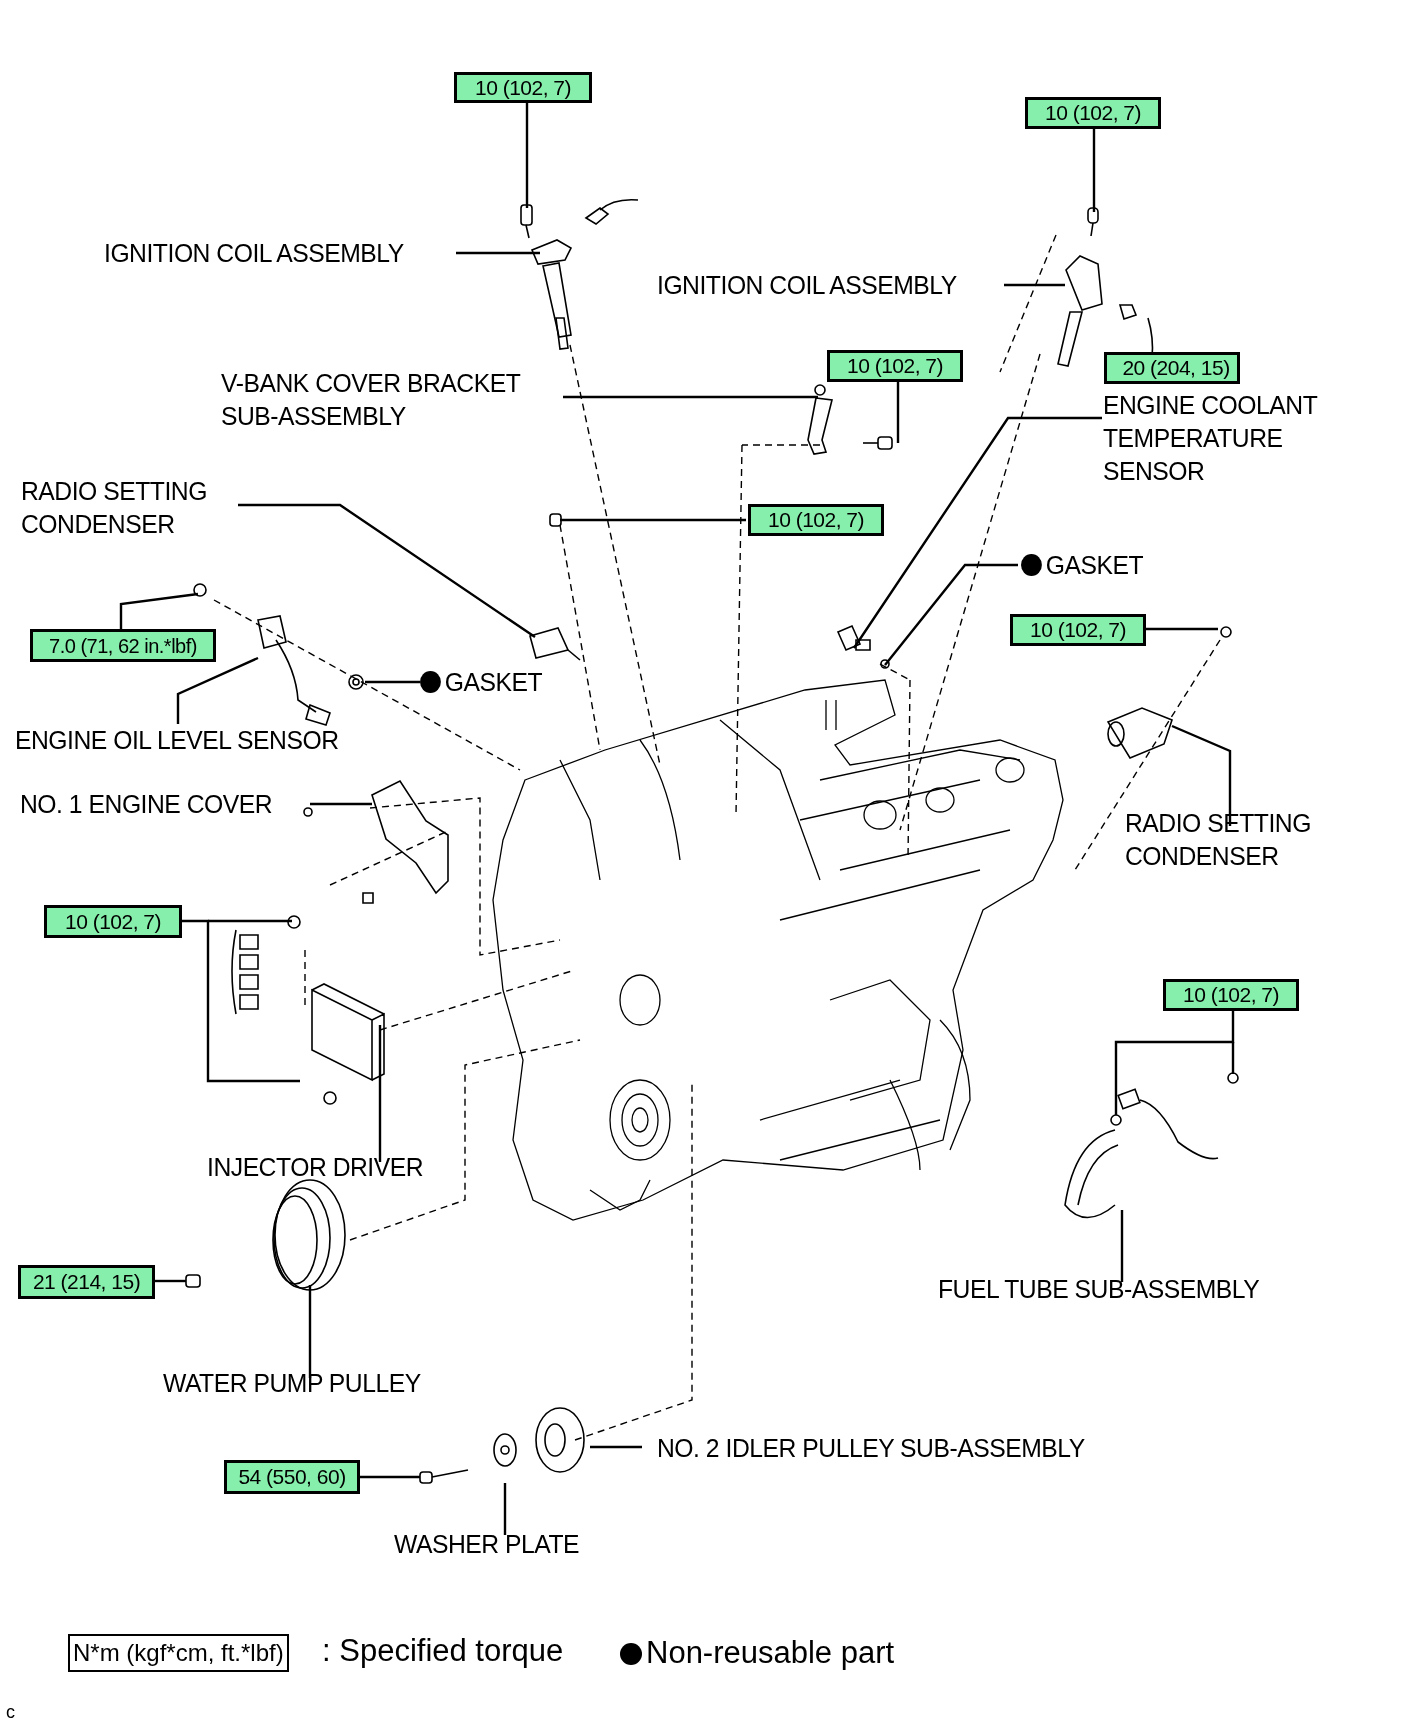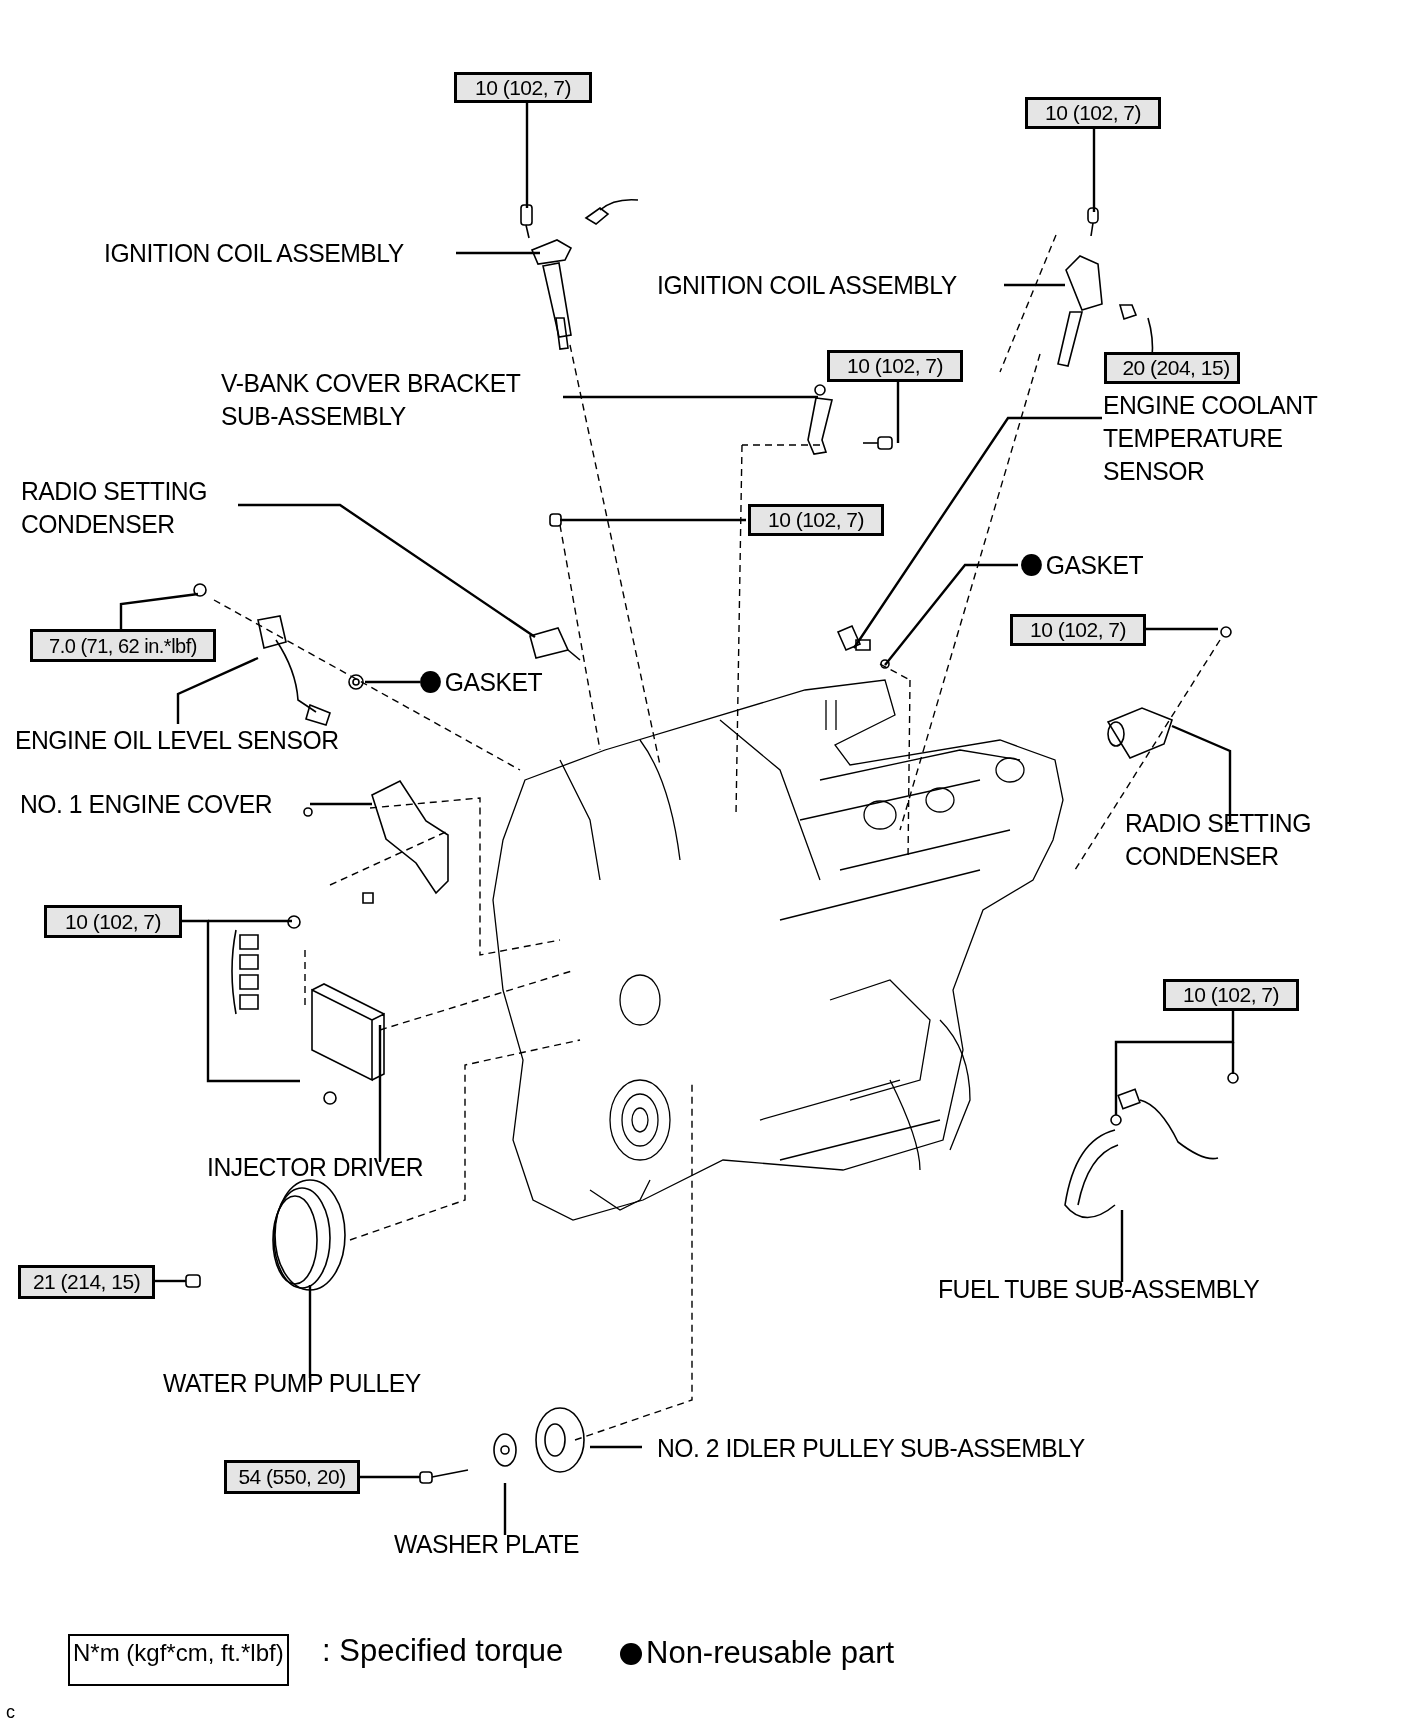--- a/index.html
+++ b/index.html
@@ -1,21 +1,21 @@
 <!DOCTYPE html>
 <html><head>
 <meta charset="utf-8">
 <style>
   html, body { margin:0; padding:0; background:#ffffff; }
   body { width:1408px; height:1734px; position:relative; overflow:hidden;
          font-family:"Liberation Sans", sans-serif; color:#000; }
   #canvas { position:absolute; left:0; top:0; width:1408px; height:1734px; }
   .lbl { position:absolute; font-size:26px; line-height:32px; letter-spacing:-0.5px;
          white-space:nowrap; transform:scaleX(0.95); transform-origin:left top; }
-  .tq { position:absolute; border:3px solid #000; background:#e5e5e5; box-sizing:border-box;
+  .tq { position:absolute; border:3px solid #000; background:#86efac; box-sizing:border-box;
         font-size:21px; line-height:24px; text-align:center; white-space:nowrap;
         display:flex; align-items:center; justify-content:center; letter-spacing:-0.5px; }
   .dot { display:inline-block; width:22px; height:22px; border-radius:50%; background:#000;
          vertical-align:-2px; margin-right:4px; }
   .legend-box { position:absolute; border:2px solid #000; box-sizing:border-box; font-size:24px;
                 line-height:34px; padding:0 3px; white-space:nowrap; }
   .legend-text { position:absolute; font-size:31px; line-height:34px; white-space:nowrap; }
   .corner { position:absolute; font-size:18px; }
   svg line, svg path, svg polyline, svg ellipse, svg rect, svg circle, svg polygon { vector-effect: non-scaling-stroke; }
 </style>
@@ -200,21 +200,21 @@
 <div class="tq" style="left:454px; top:72px; width:138px; height:31px;">10 (102, 7)</div>
 <div class="tq" style="left:1025px; top:97px; width:136px; height:32px;">10 (102, 7)</div>
 <div class="tq" style="left:827px; top:350px; width:136px; height:32px;">10 (102, 7)</div>
 <div class="tq" style="left:1104px; top:352px; width:136px; height:32px;padding-left:8px;">20 (204, 15)</div>
 <div class="tq" style="left:748px; top:504px; width:136px; height:32px;">10 (102, 7)</div>
 <div class="tq" style="left:30px; top:629px; width:186px; height:33px; font-size:20px;">7.0 (71, 62 in.*lbf)</div>
 <div class="tq" style="left:1010px; top:614px; width:136px; height:32px;">10 (102, 7)</div>
 <div class="tq" style="left:44px; top:905px; width:138px; height:33px;">10 (102, 7)</div>
 <div class="tq" style="left:1163px; top:979px; width:136px; height:32px;">10 (102, 7)</div>
 <div class="tq" style="left:18px; top:1265px; width:137px; height:34px;">21 (214, 15)</div>
-<div class="tq" style="left:224px; top:1460px; width:136px; height:34px;">54 (550, 20)</div>
+<div class="tq" style="left:224px; top:1460px; width:136px; height:34px;">54 (550, 60)</div>
 
 <div class="lbl" style="left:104px; top:237px;">IGNITION COIL ASSEMBLY</div>
 <div class="lbl" style="left:657px; top:269px;">IGNITION COIL ASSEMBLY</div>
 
 <div class="lbl" style="left:221px; top:367px;">V-BANK COVER BRACKET</div>
 <div class="lbl" style="left:221px; top:400px;">SUB-ASSEMBLY</div>
 
 <div class="lbl" style="left:1103px; top:389px;">ENGINE COOLANT</div>
 <div class="lbl" style="left:1103px; top:422px;">TEMPERATURE</div>
 <div class="lbl" style="left:1103px; top:455px;">SENSOR</div>
@@ -235,19 +235,19 @@
 
 <div class="lbl" style="left:1125px; top:807px;">RADIO SETTING</div>
 <div class="lbl" style="left:1125px; top:840px;">CONDENSER</div>
 
 <div class="lbl" style="left:207px; top:1151px;">INJECTOR DRIVER</div>
 <div class="lbl" style="left:938px; top:1273px;">FUEL TUBE SUB-ASSEMBLY</div>
 <div class="lbl" style="left:163px; top:1367px;">WATER PUMP PULLEY</div>
 <div class="lbl" style="left:657px; top:1432px;">NO. 2 IDLER PULLEY SUB-ASSEMBLY</div>
 <div class="lbl" style="left:394px; top:1528px;">WASHER PLATE</div>
 
-<div class="legend-box" style="left:68px; top:1634px; height:52px;">N*m (kgf*cm, ft.*lbf)</div>
+<div class="legend-box" style="left:68px; top:1634px; height:38px;">N*m (kgf*cm, ft.*lbf)</div>
 <div class="legend-text" style="left:322px; top:1634px;">: Specified torque</div>
 <div class="legend-text" style="left:620px; top:1636px;">
   <span class="dot"></span><span>Non-reusable part</span>
 </div>
 
 <div class="corner" style="left:6px; top:1702px;">c</div>
 
 </body></html>

